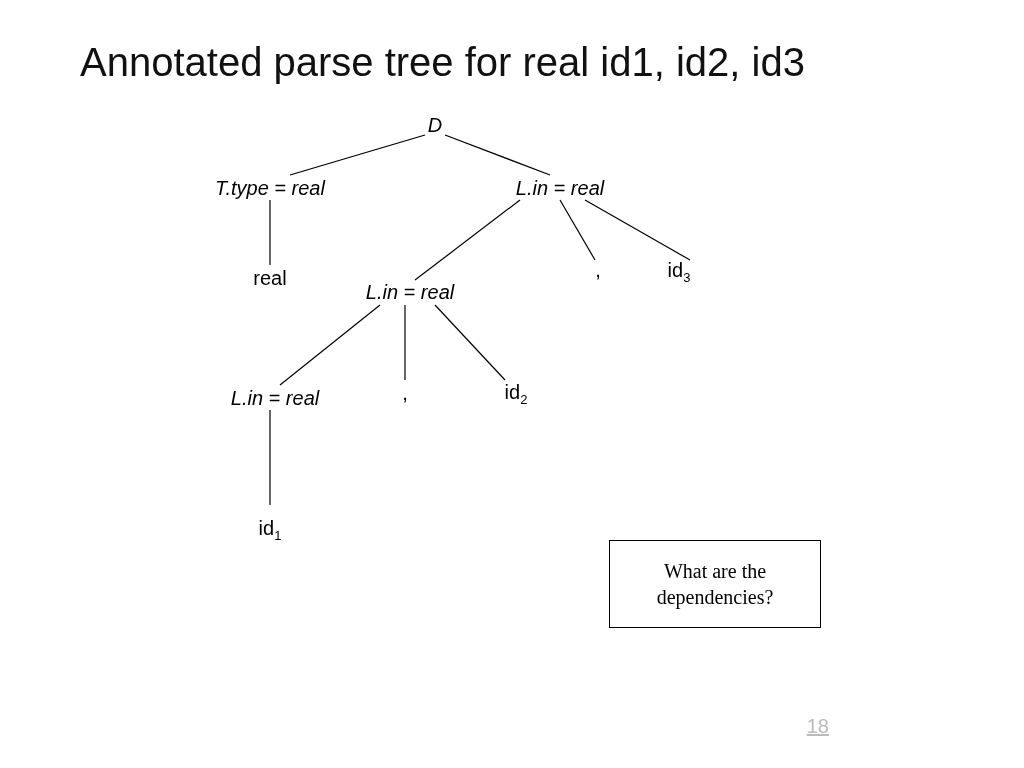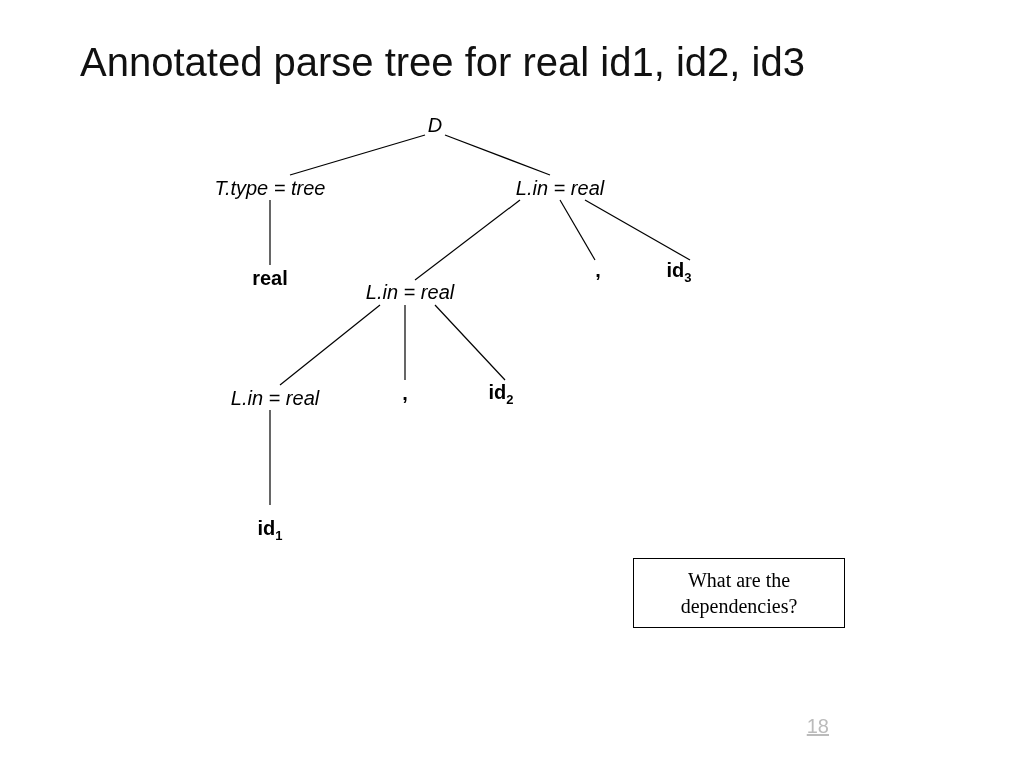--- a/index.html
+++ b/index.html
@@ -33,34 +33,34 @@
     height: 480px;
   }
   .node {
     position: absolute;
     font-family: "Comic Sans MS", "Segoe Script", cursive, sans-serif;
     font-size: 20px;
     color: #000;
     white-space: nowrap;
     transform: translate(-50%, -50%);
   }
-  .bold { font-weight: 700; }
+  .bold { font-weight: 400; }
   .italic { font-style: italic; }
   .sub { font-size: 0.65em; vertical-align: sub; }
   .edge {
     stroke: #000;
     stroke-width: 1.2;
   }
   .question-box {
     position: absolute;
-    right: 24px;
+    right: 48px;
     bottom: 140px;
     width: 190px;
     border: 1px solid #000;
-    padding: 8px 10px;
+    padding: 17px 10px;
     font-family: Georgia, "Times New Roman", serif;
     font-size: 20px;
     text-align: center;
     line-height: 1.3;
   }
   .pagenum {
     position: absolute;
     right: 40px;
     bottom: 30px;
     font-size: 20px;
@@ -95,39 +95,39 @@
 
       <line class="edge" x1="245" y1="195" x2="245" y2="270"></line>
 
       <line class="edge" x1="275" y1="195" x2="345" y2="270"></line>
 
       <line class="edge" x1="110" y1="300" x2="110" y2="395"></line>
     </svg>
 
     <div class="node italic" style="left:275px; top:15px">D</div>
 
-    <div class="node italic" style="left:110px; top:78px">T.type = tree</div>
+    <div class="node italic" style="left:110px; top:78px">T.type = real</div>
 
     <div class="node italic" style="left:400px; top:78px">L.in = real</div>
 
     <div class="node bold" style="left:110px; top:168px">real</div>
 
     <div class="node italic" style="left:250px; top:182px">L.in = real</div>
 
     <div class="node bold" style="left:438px; top:160px">,</div>
 
     <div class="node bold" style="left:519px; top:162px">
       <span>id</span><span class="sub">3</span>
     </div>
 
     <div class="node italic" style="left:115px; top:288px">L.in = real</div>
 
     <div class="node bold" style="left:245px; top:283px">,</div>
 
-    <div class="node bold" style="left:341px; top:284px">
+    <div class="node bold" style="left:356px; top:284px">
       <span>id</span><span class="sub">2</span>
     </div>
 
     <div class="node bold" style="left:110px; top:420px">
       <span>id</span><span class="sub">1</span>
     </div>
   </div>
 
   <div class="question-box">What are the dependencies?</div>
 

